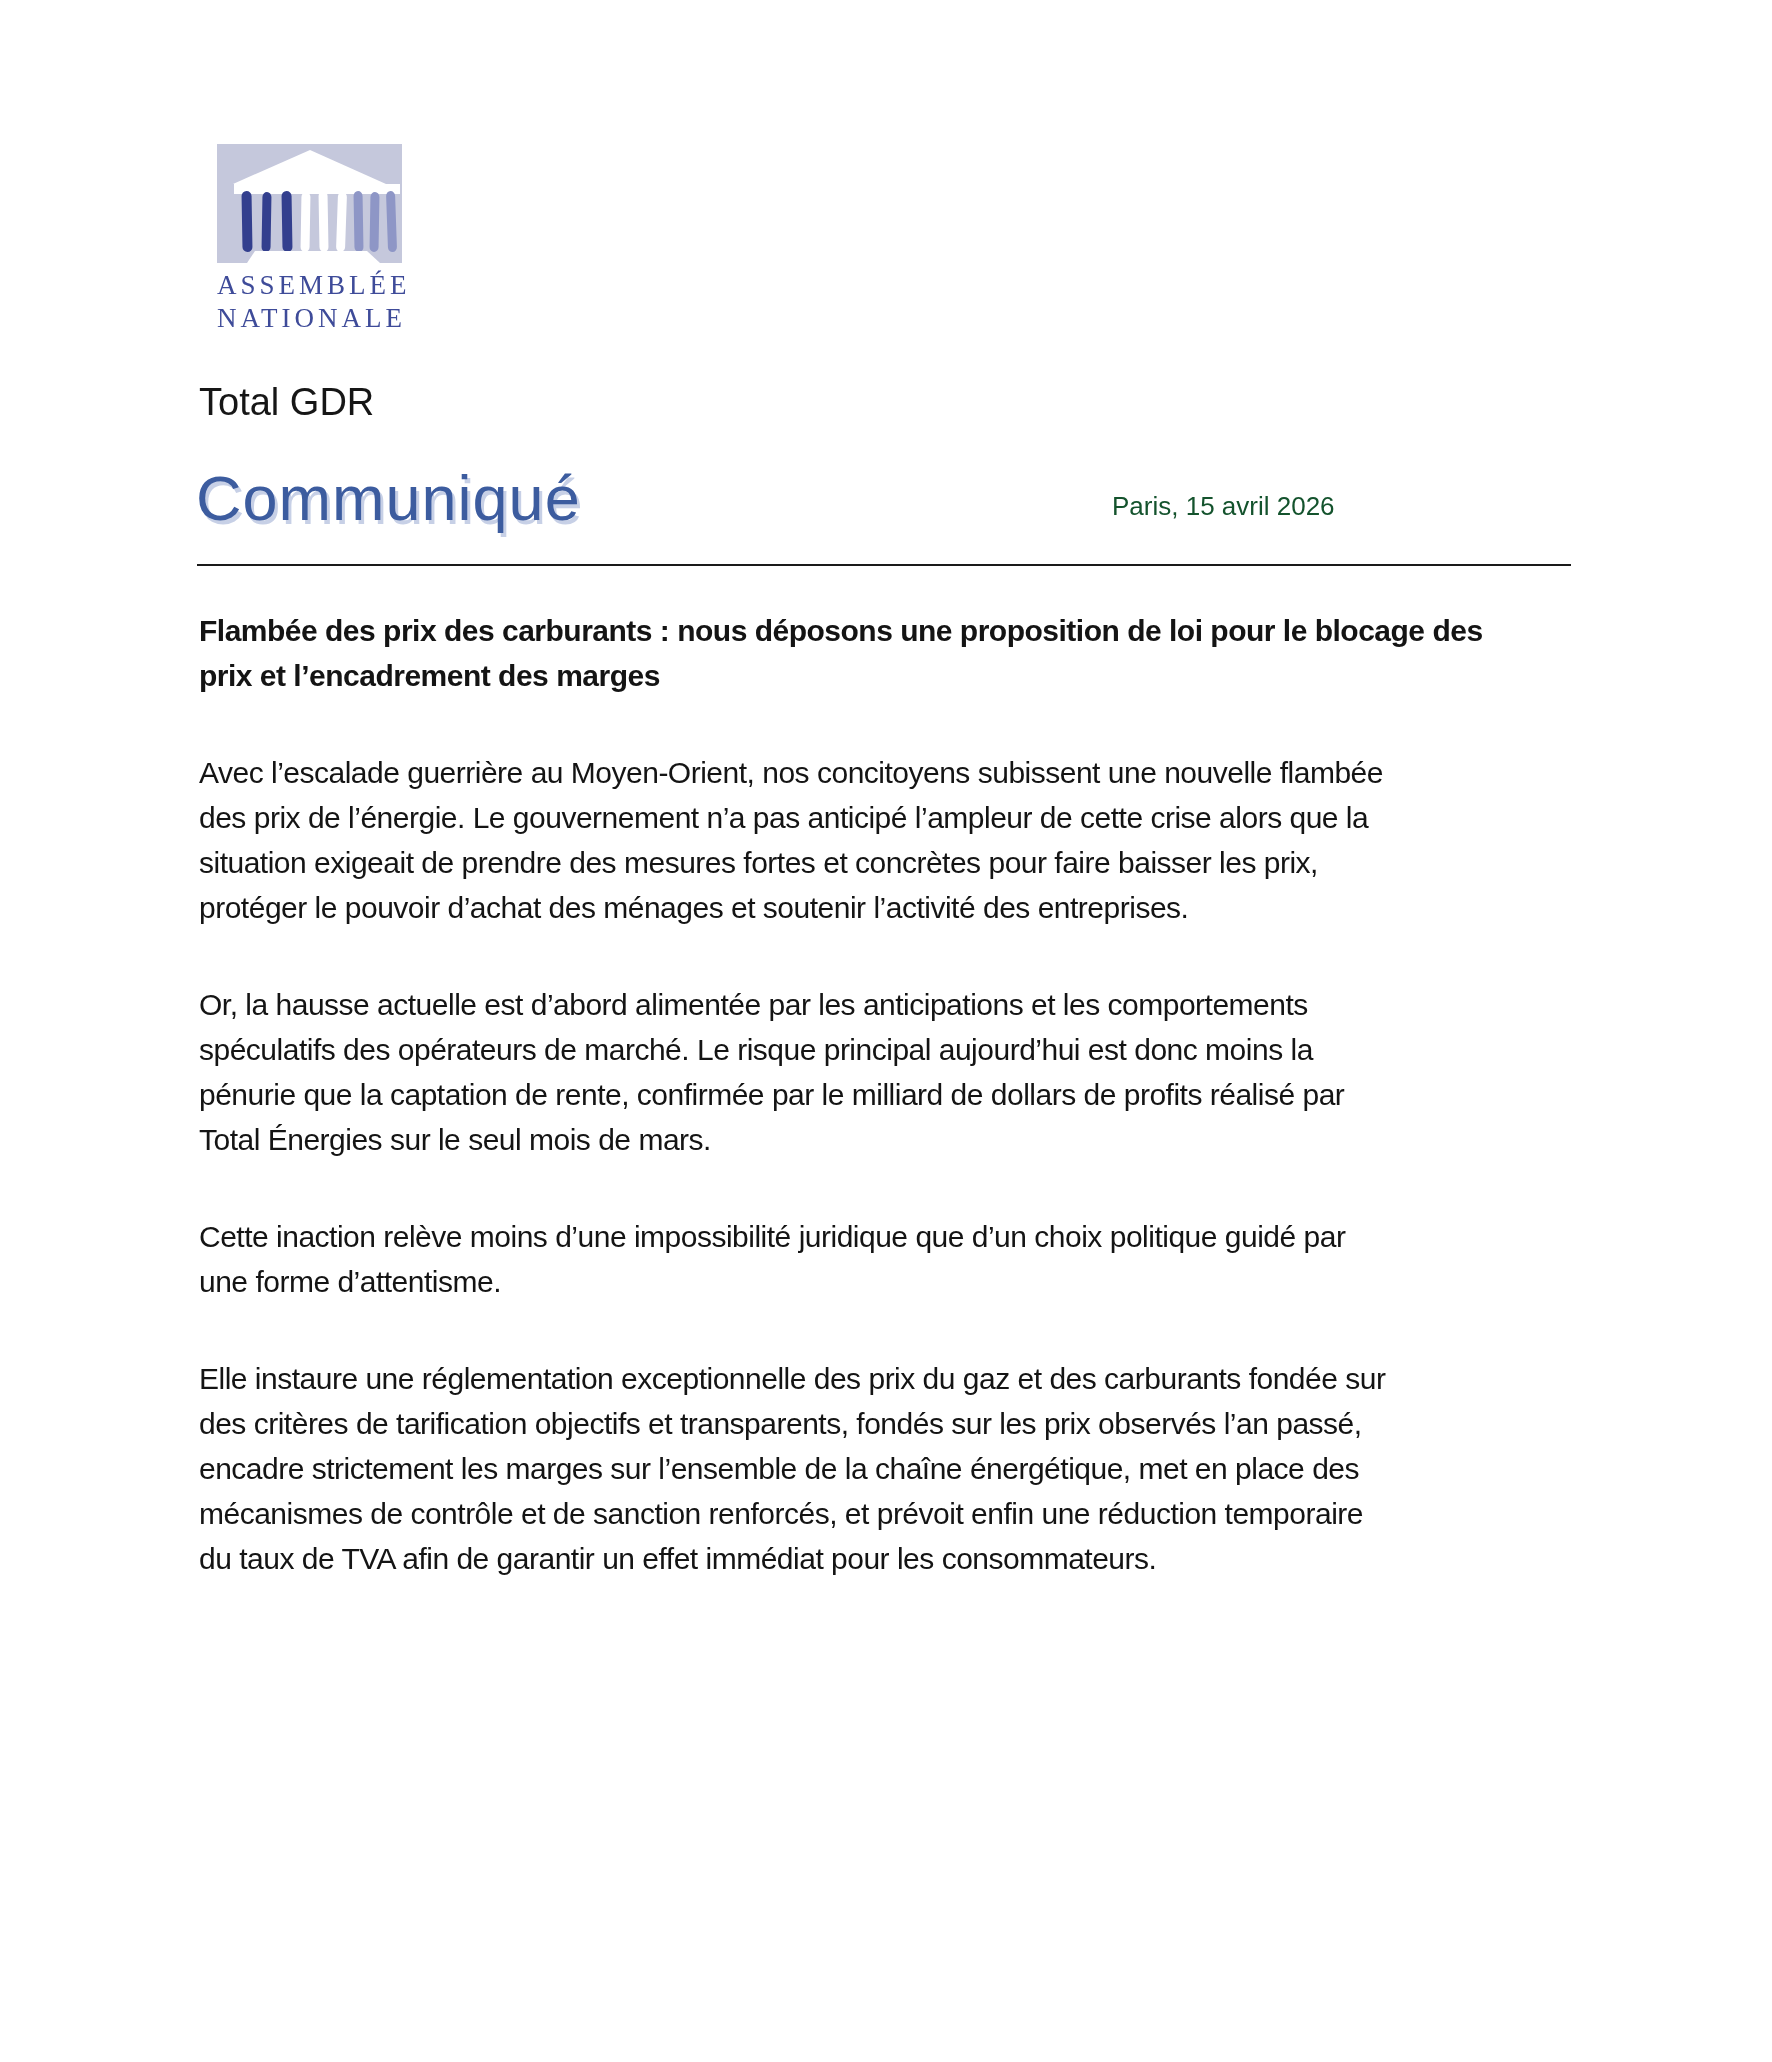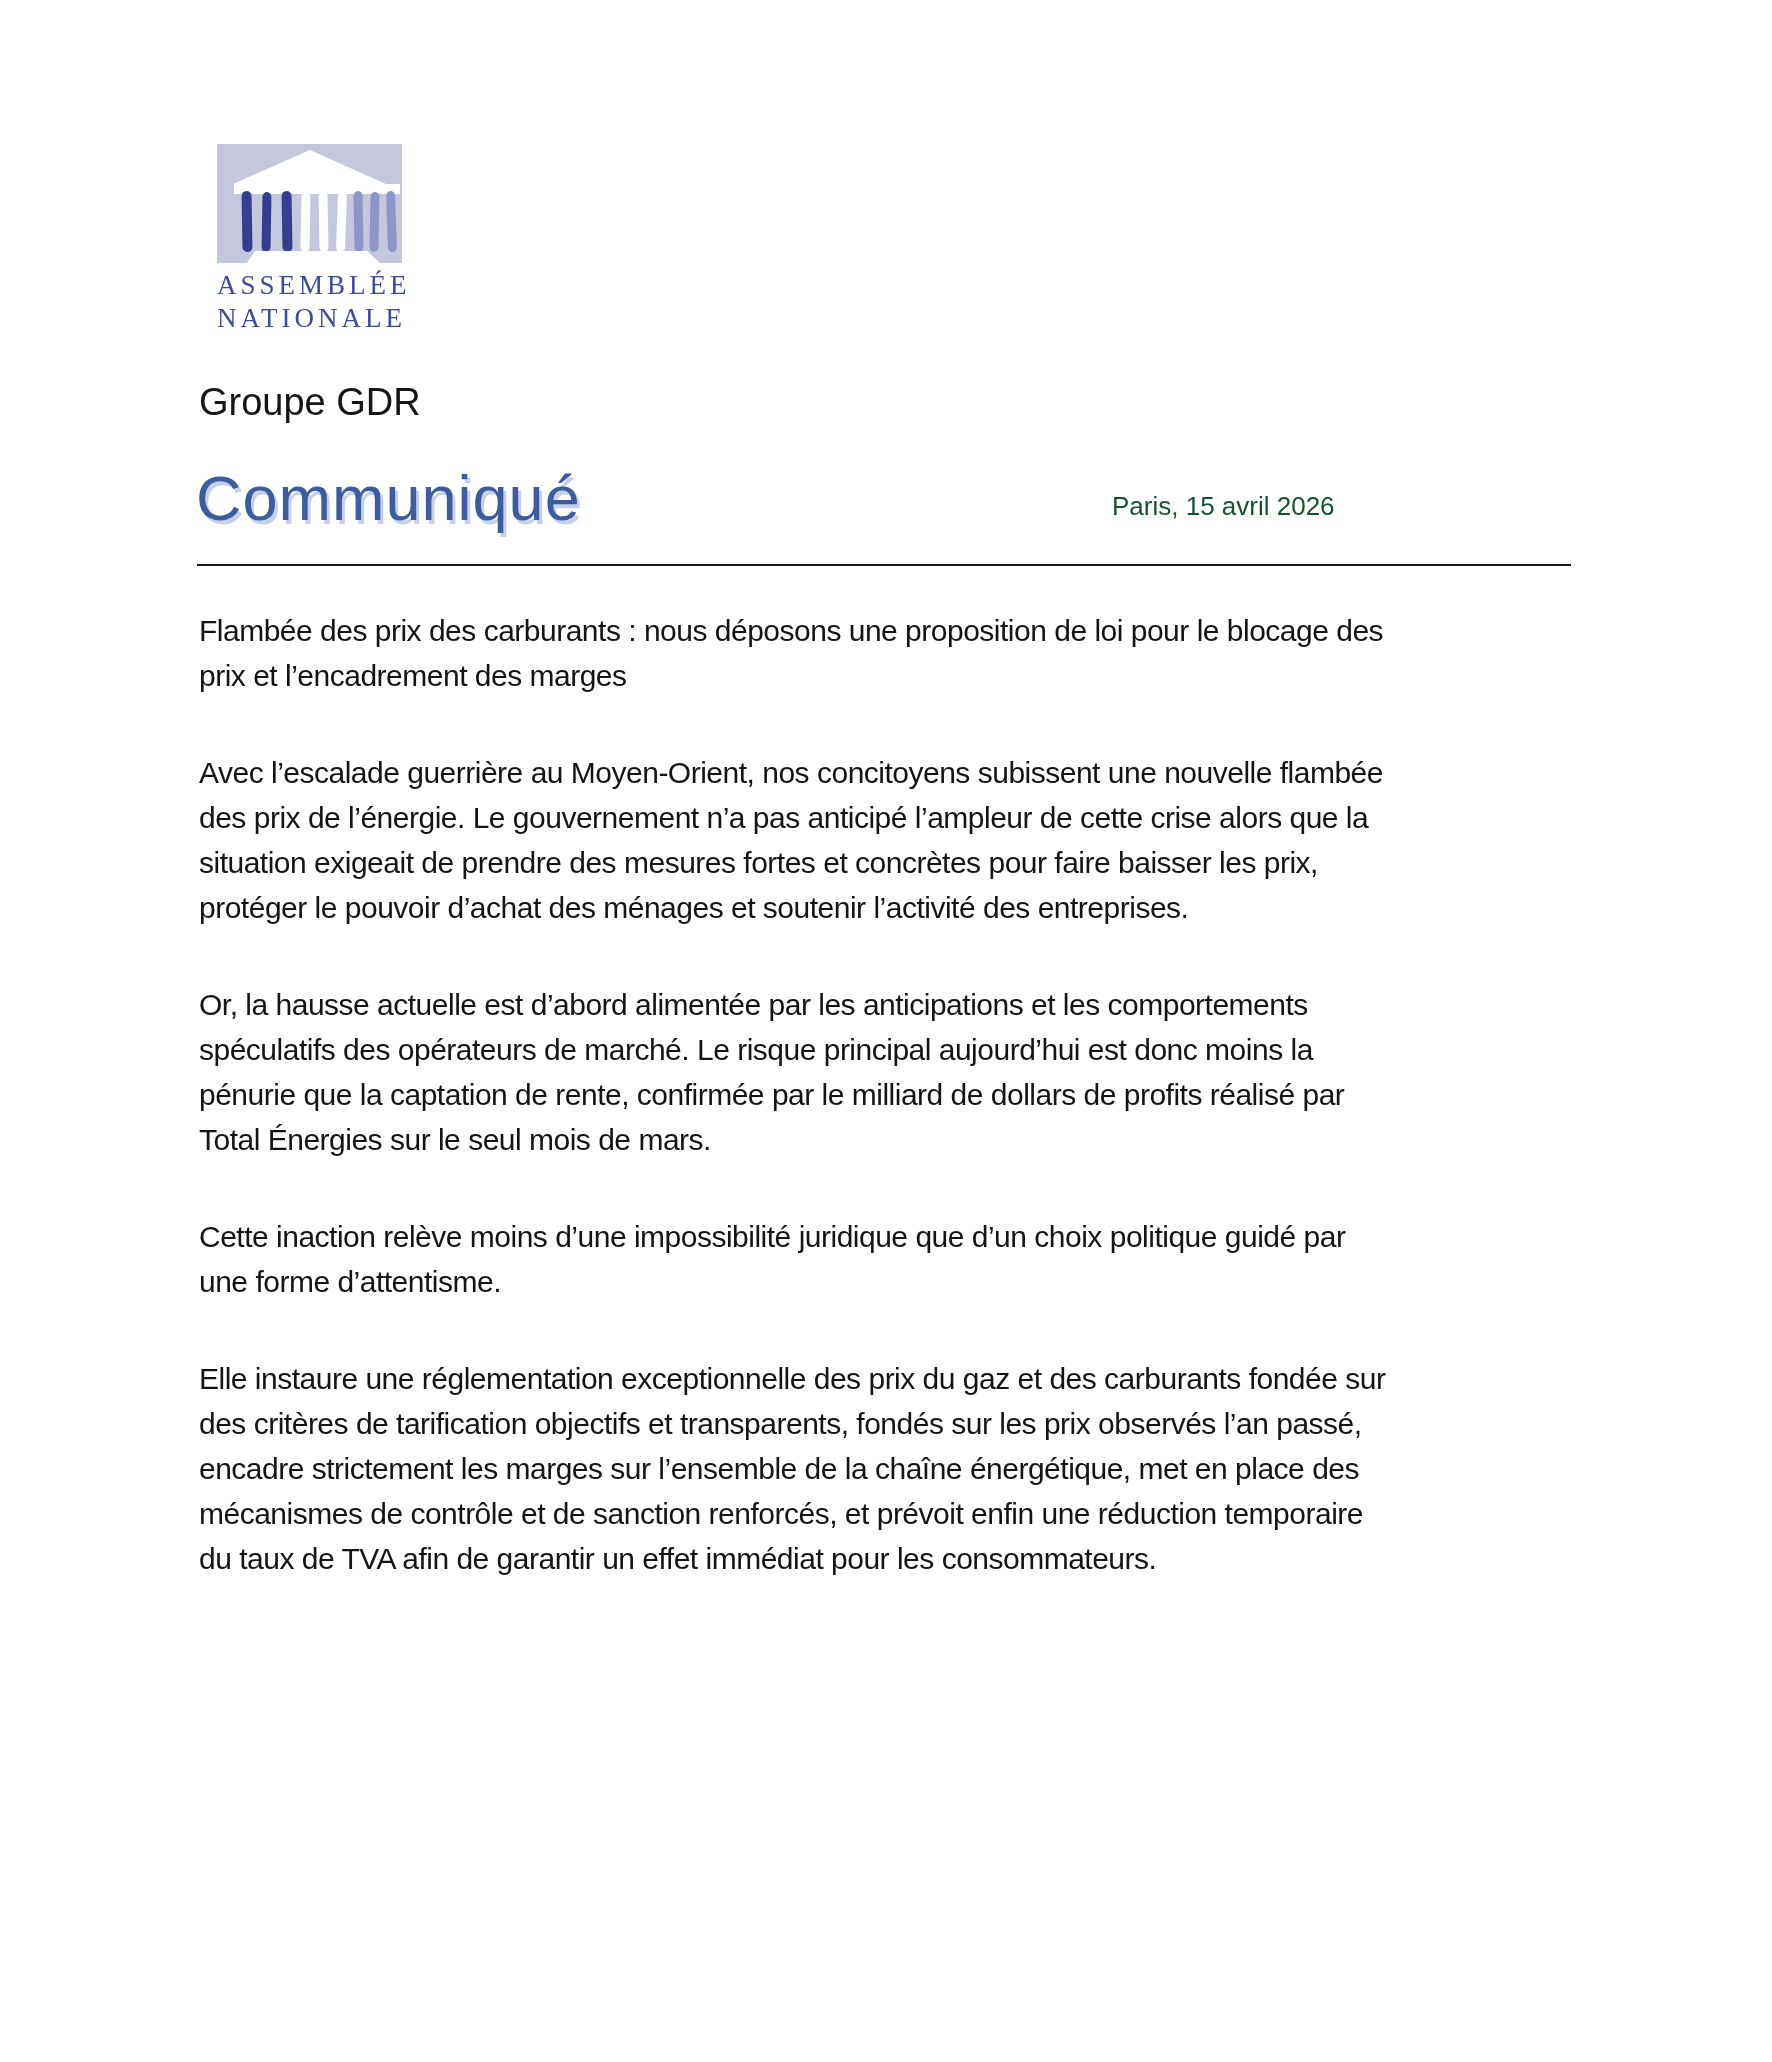--- a/index.html
+++ b/index.html
@@ -52,21 +52,21 @@
 
   
   .body-text {
     position: absolute; left: 199px; top: 608px;
     width: 1420px;
     font-size: 30px; line-height: 45px;
     letter-spacing: -0.5px;
     color: #141414;
   }
   .para { white-space: pre-line; margin: 0 0 52px 0; }
-  .headline { font-weight: normal; }
+  .headline { font-weight: bold; }
 </style>
 </head>
 <body>
 
 <div class="logo-block">
   <svg class="logo-art" width="185" height="119" viewBox="0 0 185 119" xmlns="http://www.w3.org/2000/svg">
     <rect class="sq" x="0" y="0" width="185" height="119"></rect>
 
     <polygon class="white-part" points="93,6 16,40 169,40"></polygon>
     <rect class="white-part" x="17" y="40" width="166" height="10"></rect>
@@ -80,21 +80,21 @@
     <rect class="col-light" x="137" y="47" width="9" height="61" rx="5" transform="rotate(-1 141 77)"></rect>
     <rect class="col-light" x="153" y="48" width="9" height="60" rx="5" transform="rotate(1 158 78)"></rect>
     <rect class="col-light" x="170" y="47" width="9" height="61" rx="5" transform="rotate(-2 175 77)"></rect>
 
     <polygon class="white-part" points="38,107 150,107 163,119 30,119"></polygon>
   </svg>
   <div class="wordmark"><span>ASSEMBLÉE</span>
 <span>NATIONALE</span></div>
 </div>
 
-<div class="group-label">Groupe GDR</div>
+<div class="group-label">Total GDR</div>
 <div class="doc-type">Communiqué</div>
 <div class="dateline">Paris, 15 avril 2026</div>
 <div class="header-rule"></div>
 
 <div class="body-text">
   <p class="para headline">Flambée des prix des carburants : nous déposons une proposition de loi pour le blocage des
 prix et l’encadrement des marges</p>
   <p class="para">Avec l’escalade guerrière au Moyen-Orient, nos concitoyens subissent une nouvelle flambée
 des prix de l’énergie. Le gouvernement n’a pas anticipé l’ampleur de cette crise alors que la
 situation exigeait de prendre des mesures fortes et concrètes pour faire baisser les prix,

